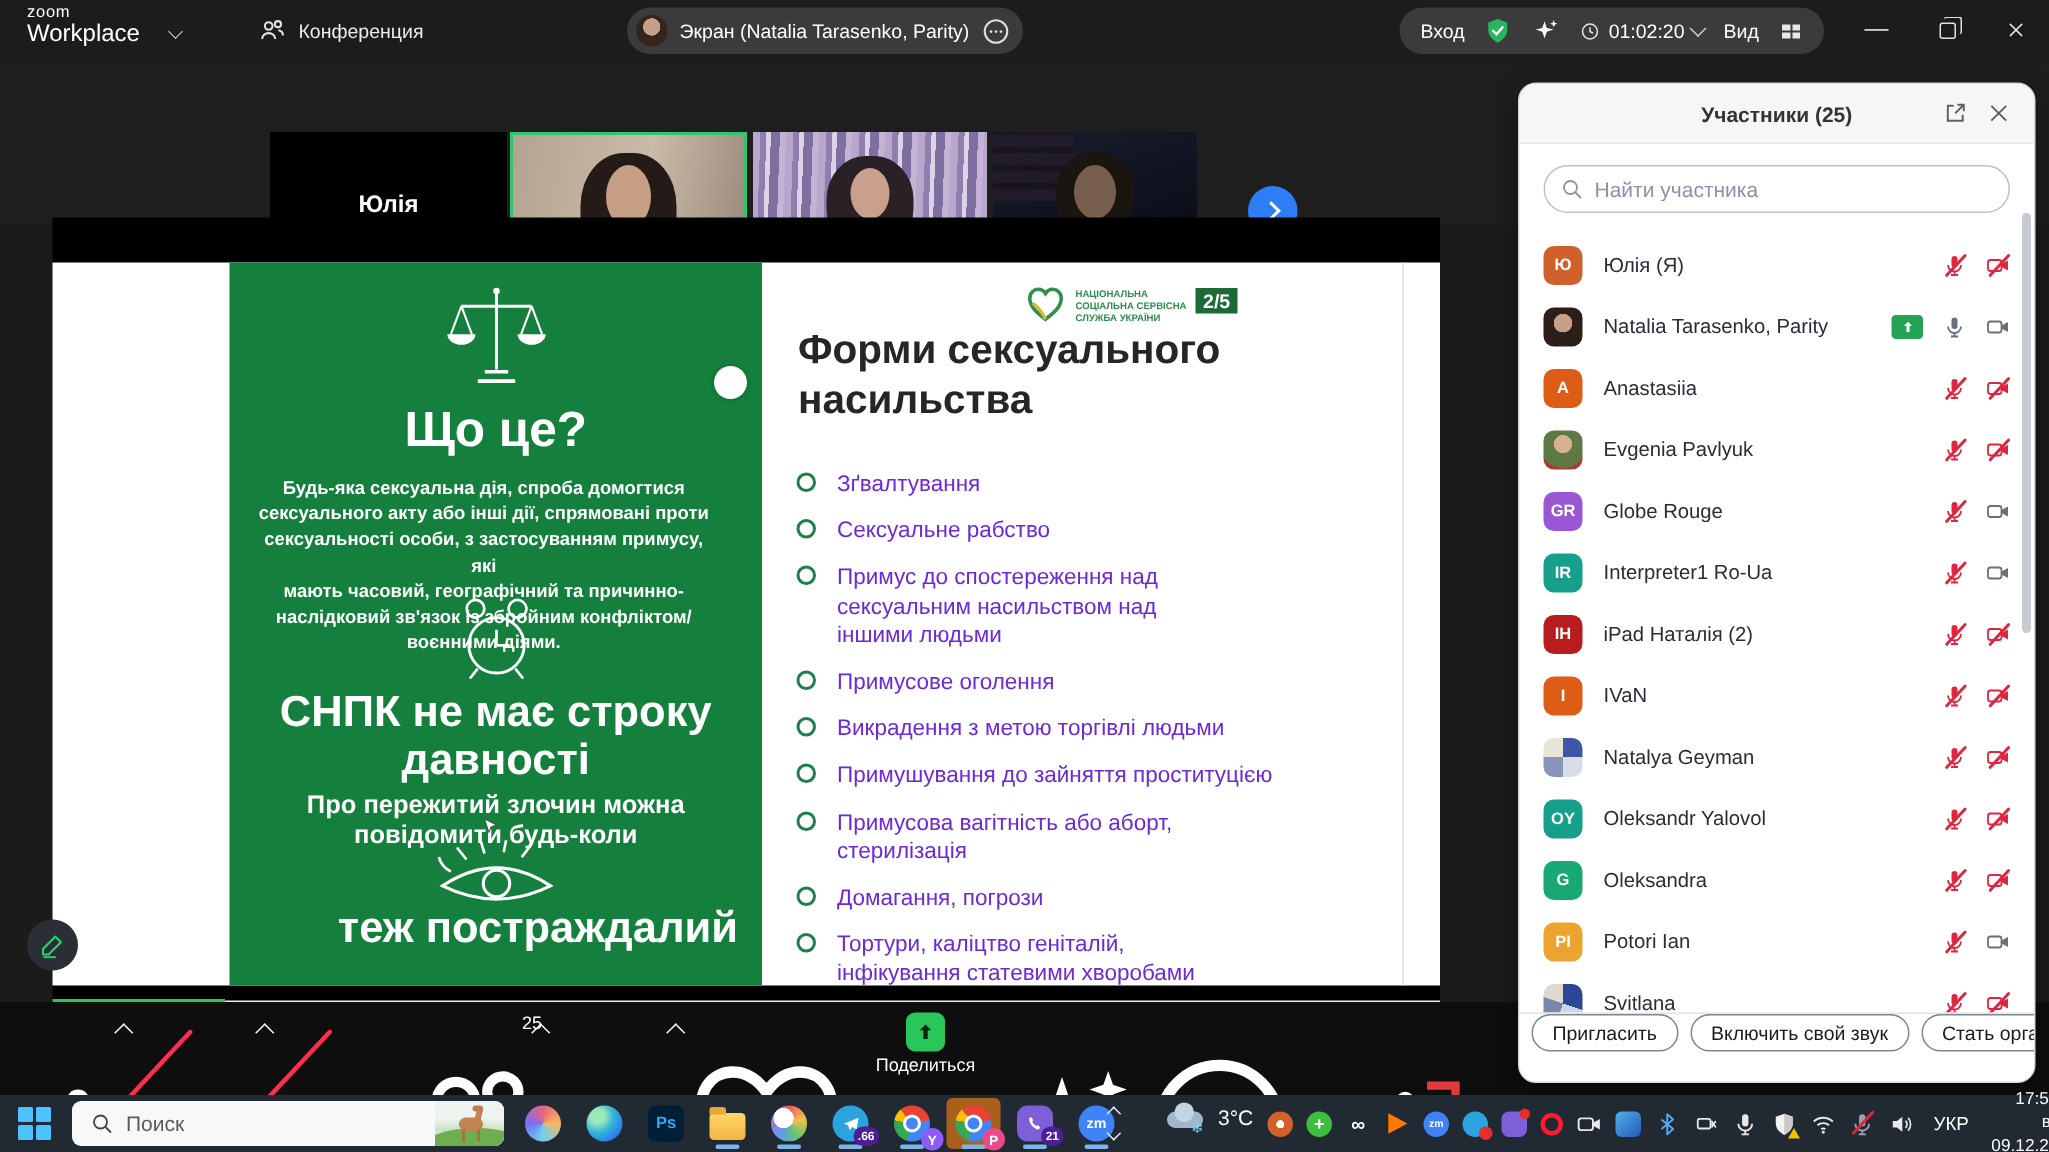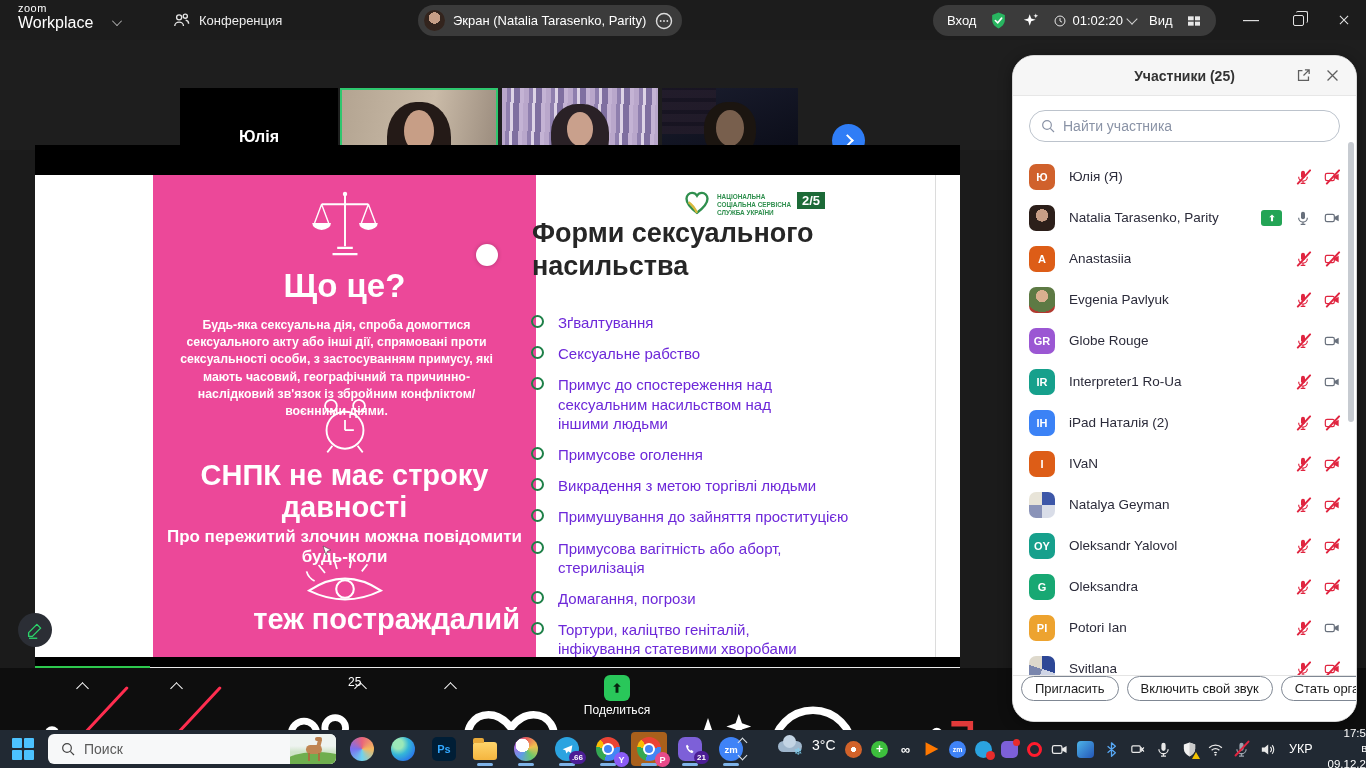--- a/index.html
+++ b/index.html
@@ -54,21 +54,21 @@
   .t4 .hair{top:14px;width:52px;height:56px;background:#1b1510}
   .t4 .face{top:22px;width:28px;height:36px;background:#7d6351;opacity:.95}
   .t4 .body{top:72px;width:110px;height:32px;background:#10131f}
   .t4 .shelf{position:absolute;left:0;top:0;width:54px;height:46px;background:repeating-linear-gradient(0deg,#241c2a 0 8px,#181320 8px 12px);opacity:.8}
   .next-btn{position:absolute;left:832px;top:84px;width:33px;height:33px;border-radius:50%;background:#2f7df6;display:flex;align-items:center;justify-content:center}
   .next-chev{width:9px;height:9px;border-right:2.4px solid #fff;border-top:2.4px solid #fff;transform:rotate(45deg);margin-left:-3px}
 
   
   .share{position:absolute;left:35px;top:145px;width:925px;height:523px;background:#000}
   .slide{position:absolute;left:0;top:30px;width:925px;height:482px;background:#fff}
-  .gpanel{position:absolute;left:118px;top:0;width:383px;height:482px;background:#ec4899;color:#fff;text-align:center}
+  .gpanel{position:absolute;left:118px;top:0;width:355px;height:482px;background:#15803d;color:#fff;text-align:center}
   .scales{position:absolute;left:50%;transform:translateX(-50%);top:14px;width:78px;height:74px;color:#fff}
   .g-h1{position:absolute;left:0;right:0;top:92px;font-size:33px;font-weight:600}
   .g-body{position:absolute;left:16px;right:32px;top:142px;font-size:12.3px;font-weight:700;line-height:1.4;white-space:pre-line}
   .alarm{position:absolute;left:50%;transform:translateX(-50%);top:222px;width:76px;height:62px;color:#fff}
   .g-h2{position:absolute;left:0;right:0;top:284px;font-size:29px;font-weight:600;line-height:1.12;white-space:pre-line}
   .g-sub{position:absolute;left:6px;right:6px;top:352px;font-size:17px;font-weight:700}
   .g-cursor{position:absolute;left:168px;top:370px;width:12px;height:12px}
   .eye{position:absolute;left:50%;transform:translateX(-50%);top:382px;width:96px;height:48px;color:#fff}
   .g-wit{position:absolute;left:0;right:0;top:428px;line-height:1.15}
   .g-wit .w1{font-size:29px;font-weight:600;text-align:left;padding-left:28px}
@@ -84,21 +84,21 @@
   .s-list{position:absolute;left:496px;top:138px;width:330px}
   .s-item{display:flex;gap:14px;margin-bottom:12px}
   .s-bullet{flex:0 0 auto;width:13px;height:13px;border:2.2px solid #1e8048;border-radius:50%;margin-top:2px}
   .s-itxt{font-size:15px;color:#6d28d9;font-weight:500;line-height:1.28;white-space:pre-line}
   .share-edge-green{position:absolute;left:35px;top:666px;width:115px;height:2px;background:#2dc84d;z-index:3}
   .share-edge-white{position:absolute;left:150px;top:667px;width:810px;height:1px;background:#e9e9e9;z-index:3}
   .pencil-btn{position:absolute;left:18px;top:613px;width:34px;height:34px;border-radius:50%;background:#2b2e35;display:flex;align-items:center;justify-content:center;z-index:4}
   .pencil-btn .pic18{width:18px;height:18px;color:#2bd46a}
 
   
-  .panel{position:absolute;left:1012px;top:55px;width:345px;height:667px;background:#fff;border:1px solid #d8d8d8;border-radius:22px;box-shadow:0 3px 14px rgba(0,0,0,.4);z-index:6;overflow:hidden}
+  .panel{position:absolute;left:1012px;top:55px;width:345px;height:667px;background:#fff;border:1px solid #d8d8d8;border-radius:12px;box-shadow:0 3px 14px rgba(0,0,0,.4);z-index:6;overflow:hidden}
   .p-head{position:relative;height:40px;background:#f6f6f6;border-bottom:1px solid #e7e7e7;display:flex;align-items:center;justify-content:center;font-size:14px;font-weight:700;color:#333}
   .p-head .hic{position:absolute;top:11px;width:17px;height:17px;color:#5f5f5f}
   .hic.popout{right:44px}
   .hic.closex{right:15px}
   .p-search{position:absolute;left:16px;right:16px;top:54px;height:32px;border:1px solid #bcc3cc;border-radius:17px;display:flex;align-items:center;padding:0 10px;gap:7px;background:#fff}
   .p-search .pic16{width:16px;height:16px;color:#8a93a6;flex:0 0 auto}
   .p-search input{border:0;outline:0;flex:1;font-size:14px;color:#333;font-family:"Liberation Sans",sans-serif}
   .p-search input::placeholder{color:#8a93a6}
   .p-rows{position:absolute;left:0;right:0;top:100px}
   .prow{height:41px;display:flex;align-items:center;padding:0 16px}
@@ -736,21 +736,21 @@
               </svg>
             </span>
             <span class="pic16r st-on">
               <svg class="ic">
                 <use href="#s-cam"></use>
               </svg>
             </span>
           </span>
       </div>
       <div class="prow">
-        <span class="pav" style="background: #3b82f6;">IH</span>
+        <span class="pav" style="background: #b91c1c;">IH</span>
         <span class="pname">iPad Наталія (2)</span>
         <span class="picons">
             <span class="pic16r st-off slash">
               <svg class="ic">
                 <use href="#s-mic"></use>
               </svg>
             </span>
             <span class="pic16r st-off slash">
               <svg class="ic">
                 <use href="#s-cam"></use>

